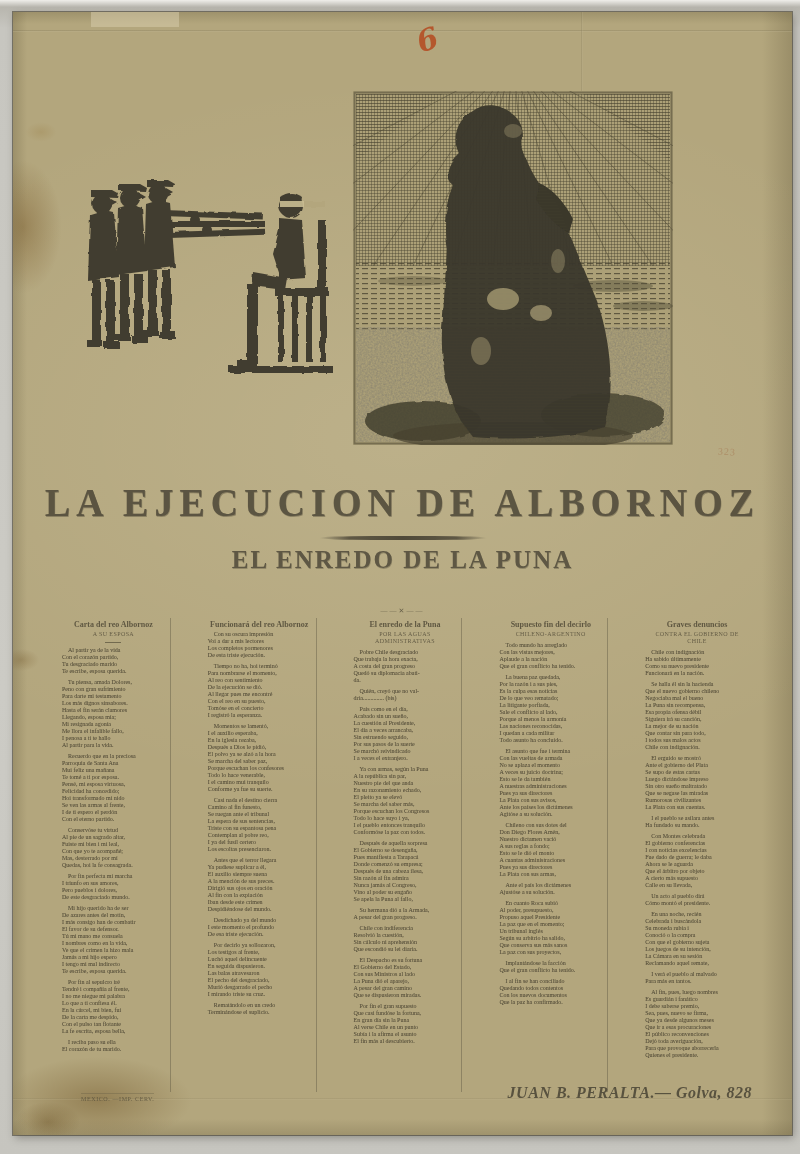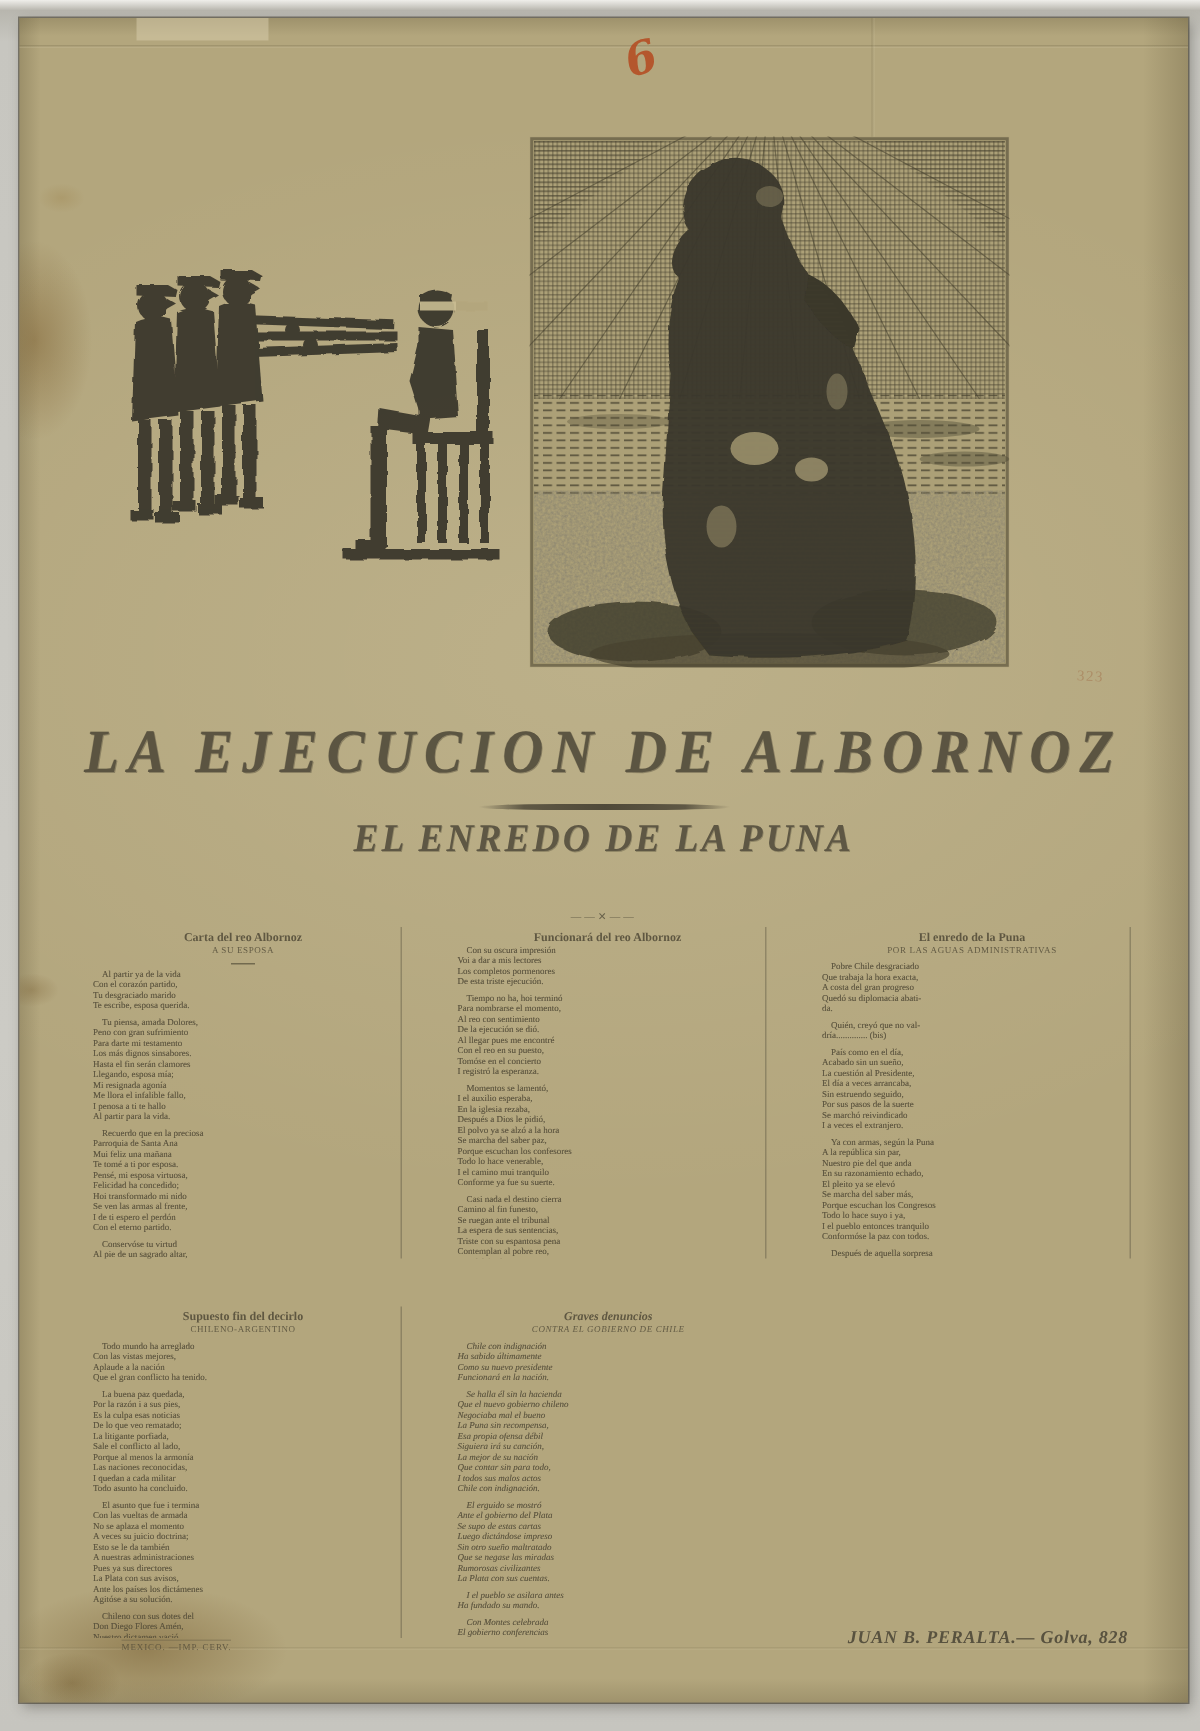--- a/index.html
+++ b/index.html
@@ -38,21 +38,20 @@
   }
   .pencil-mark{
     position:absolute;left:705px;top:434px;color:#9a5a35;opacity:.35;font-size:10px;
     letter-spacing:1px;transform:rotate(3deg);
   }
   .cut-left{position:absolute;left:64px;top:150px;width:266px;height:232px;}
   .cut-right{position:absolute;left:340px;top:79px;width:320px;height:354px;}
   .masthead{
     position:absolute;left:0;top:468px;width:779px;text-align:center;
     color:#4f4939;
-    font-style:italic;
   }
   .title{
     font-size:38px;font-weight:700;letter-spacing:6px;white-space:nowrap;
     transform:scaleY(1.08);opacity:.88;
     text-shadow:0.6px 0.6px 0 rgba(70,64,48,.45), -0.3px -0.3px 0 rgba(70,64,48,.3);
   }
   .title-rule{
     width:168px;height:4px;margin:12px auto 6px auto;border-radius:45%/70%;
     background:linear-gradient(90deg,rgba(79,73,57,0),rgba(79,73,57,.85) 18%,#4f4939 50%,rgba(79,73,57,.85) 82%,rgba(79,73,57,0));
   }
@@ -60,46 +59,46 @@
     font-size:25px;font-weight:700;letter-spacing:2px;opacity:.85;
     transform:scaleY(1.05);
     text-shadow:0.5px 0.5px 0 rgba(70,64,48,.4);
   }
   .ornament{
     position:absolute;left:0;top:595px;width:779px;text-align:center;color:#56503d;opacity:.8;
     font-size:7px;letter-spacing:2px;
   }
   .columns{
     position:absolute;left:44px;top:606px;width:697px;height:474px;
-    display:grid;grid-template-columns:repeat(3,1fr);
+    display:grid;grid-template-columns:repeat(5,1fr);
     color:#564f3b;
     gap:32px;
   }
   .col{padding:0 5px;overflow:hidden;border-right:1px solid rgba(86,80,59,.40);}
-  .col:last-child{border-right:none;font-style:italic;}
+  .col:last-child{border-right:none;}
   .col-h{
     font-size:8px;font-weight:700;text-align:center;line-height:9px;margin:2px 0 2px 0;
     opacity:.9;
   }
   .col-s{
     font-size:6px;text-align:center;letter-spacing:.4px;line-height:7px;margin:0 0 4px 0;
     text-transform:uppercase;opacity:.85;
   }
   .col-r{width:16px;height:1px;background:rgba(86,80,59,.7);margin:1px auto 4px auto;}
   .stanza{
     font-size:6px;line-height:7px;margin:0 0 4px 0;text-indent:6px;
     white-space:pre-line;opacity:.92;
     text-shadow:0 0 .4px rgba(86,79,59,.55);
   }
   .footer-left{
     position:absolute;left:68px;top:1081px;color:#564f3b;font-size:6px;letter-spacing:.6px;opacity:.8;
     border-top:1px solid rgba(86,80,59,.35);padding-top:2px;
   }
   .footer-right{
-    position:absolute;right:40px;top:1072px;color:#4f4939;font-size:12px;font-style:italic;
+    position:absolute;right:40px;top:1072px;color:#4f4939;font-size:16px;font-style:italic;
     font-weight:700;letter-spacing:.5px;opacity:.9;
   }
 </style>
 </head>
 <body>
 
 <div class="paper">
   <div class="crease-h"></div>
   <div class="crease-h2"></div>
   <div class="crease-v"></div>

